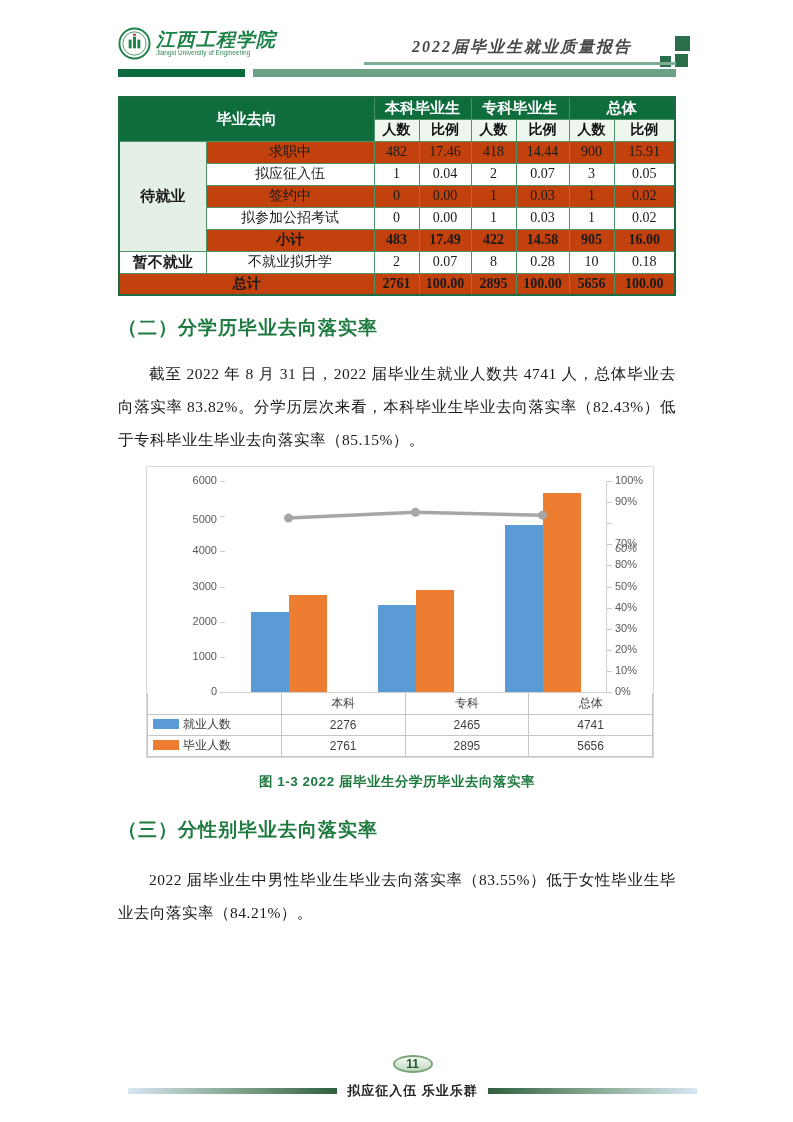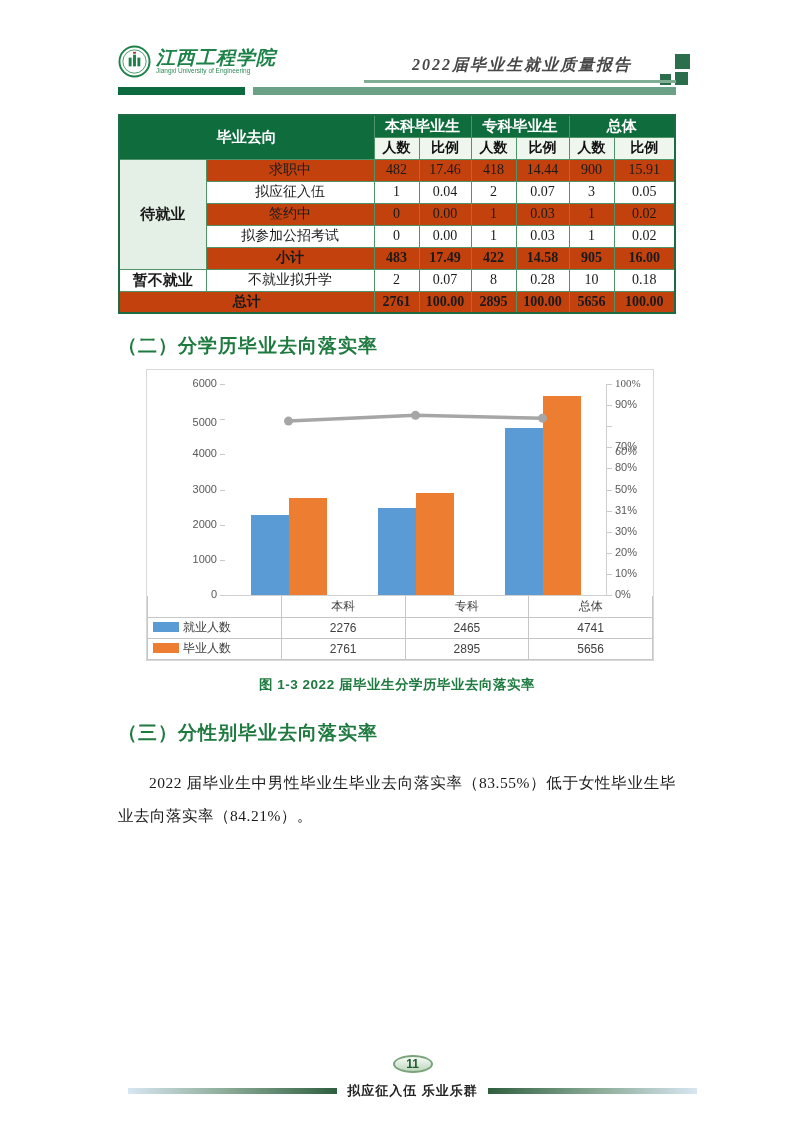--- a/index.html
+++ b/index.html
@@ -1,21 +1,21 @@
 <!DOCTYPE html>
 <html><head>
 <meta charset="utf-8">
 <style>
   * { margin:0; padding:0; box-sizing:border-box; }
   html,body { width:793px; height:1122px; background:#ffffff; overflow:hidden;
               font-family:"Liberation Serif","DejaVu Serif",serif; color:#1a1a1a; }
   .content { position:absolute; left:118px; top:0; width:558px; }
 
   
-  .header { margin-top:45px; height:38px; position:relative; }
+  .header { margin-top:27px; height:38px; position:relative; }
   .logo { display:flex; align-items:center; gap:5px; }
   .seal { width:33px; height:33px; }
   .logo-txt { display:flex; flex-direction:column; line-height:1.05; }
   .logo-cn { font-size:19px; font-weight:bold; font-style:italic; color:#1c8248;
              font-family:"Liberation Serif",serif; letter-spacing:1px; }
   .logo-en { font-size:6.5px; color:#2e8b57; font-family:"Liberation Sans",sans-serif; }
   .report-title { position:absolute; right:44px; top:10px; font-size:16px; font-weight:bold;
                   font-style:italic; letter-spacing:2px; color:#474747; }
   .sq { position:absolute; background:#2a6e4c; }
   .sq1 { width:15px; height:15px; right:-14px; top:9px; }
@@ -201,20 +201,21 @@
         <td>100.00</td>
         <td>2895</td>
         <td>100.00</td>
         <td>5656</td>
         <td>100.00</td>
       </tr>
     </tbody>
   </table>
 
   <div class="sec-h">（二）分学历毕业去向落实率</div>
+  <p class="para">截至 2022 年 8 月 31 日，2022 届毕业生就业人数共 4741 人，总体毕业去向落实率 83.82%。分学历层次来看，本科毕业生毕业去向落实率（82.43%）低于专科毕业生毕业去向落实率（85.15%）。</p>
 
   <div class="chart-box">
     <div class="plot-row">
       <div class="axisL">
           <div class="tickL" style="top: -7px;">6000</div>
           <div class="dashL" style="top: 0px;"></div>
           <div class="tickL" style="top: 32px;">5000</div>
           <div class="dashL" style="top: 35.1667px;"></div>
           <div class="tickL" style="top: 63.3333px;">4000</div>
           <div class="dashL" style="top: 70.3333px;"></div>
@@ -235,33 +236,33 @@
           <div class="bar" style="left: 190.5px; width: 38px; height: 101.807px; background: rgb(237, 125, 49);"></div>
           <div class="bar" style="left: 317.5px; width: 38px; height: 198.903px; background: rgb(237, 125, 49);"></div>
           <svg width="381" height="211" class="line-svg">
             <polyline points="63.5,37.07269999999999 190.5,31.333499999999994 317.5,34.13980000000001" fill="none" stroke="#A6A6A6" stroke-width="3.5"></polyline>
             <circle cx="63.5" cy="37.07269999999999" r="4.5" fill="#A6A6A6"></circle>
             <circle cx="190.5" cy="31.333499999999994" r="4.5" fill="#A6A6A6"></circle>
             <circle cx="317.5" cy="34.13980000000001" r="4.5" fill="#A6A6A6"></circle>
           </svg>
         </div>
       <div class="axisR">
-          <div class="tickR" style="top: -7px; font-family: Liberation Serif, serif;">100%</div>
+          <div class="tickR" style="top: -7px;">100%</div>
           <div class="dashR" style="top: 0px;"></div>
           <div class="tickR" style="top: 14.1px;">90%</div>
           <div class="dashR" style="top: 21.1px;"></div>
           <div class="tickR" style="top: 33px; margin-top: 44px;">80%</div>
           <div class="dashR" style="top: 42.2px;"></div>
           <div class="tickR" style="top: 56.3px;">70%</div>
           <div class="dashR" style="top: 63.3px;"></div>
           <div class="tickR" style="top: 61px; font-style: italic;">60%</div>
           <div class="dashR" style="top: 84.4px;"></div>
           <div class="tickR" style="top: 98.5px;">50%</div>
           <div class="dashR" style="top: 105.5px;"></div>
-          <div class="tickR" style="top: 119.6px;">31%</div>
+          <div class="tickR" style="top: 119.6px;">40%</div>
           <div class="dashR" style="top: 126.6px;"></div>
           <div class="tickR" style="top: 140.7px;">30%</div>
           <div class="dashR" style="top: 147.7px;"></div>
           <div class="tickR" style="top: 161.8px;">20%</div>
           <div class="dashR" style="top: 168.8px;"></div>
           <div class="tickR" style="top: 182.9px;">10%</div>
           <div class="dashR" style="top: 189.9px;"></div>
           <div class="tickR" style="top: 204px;">0%</div>
           <div class="dashR" style="top: 211px;"></div>
         </div>

